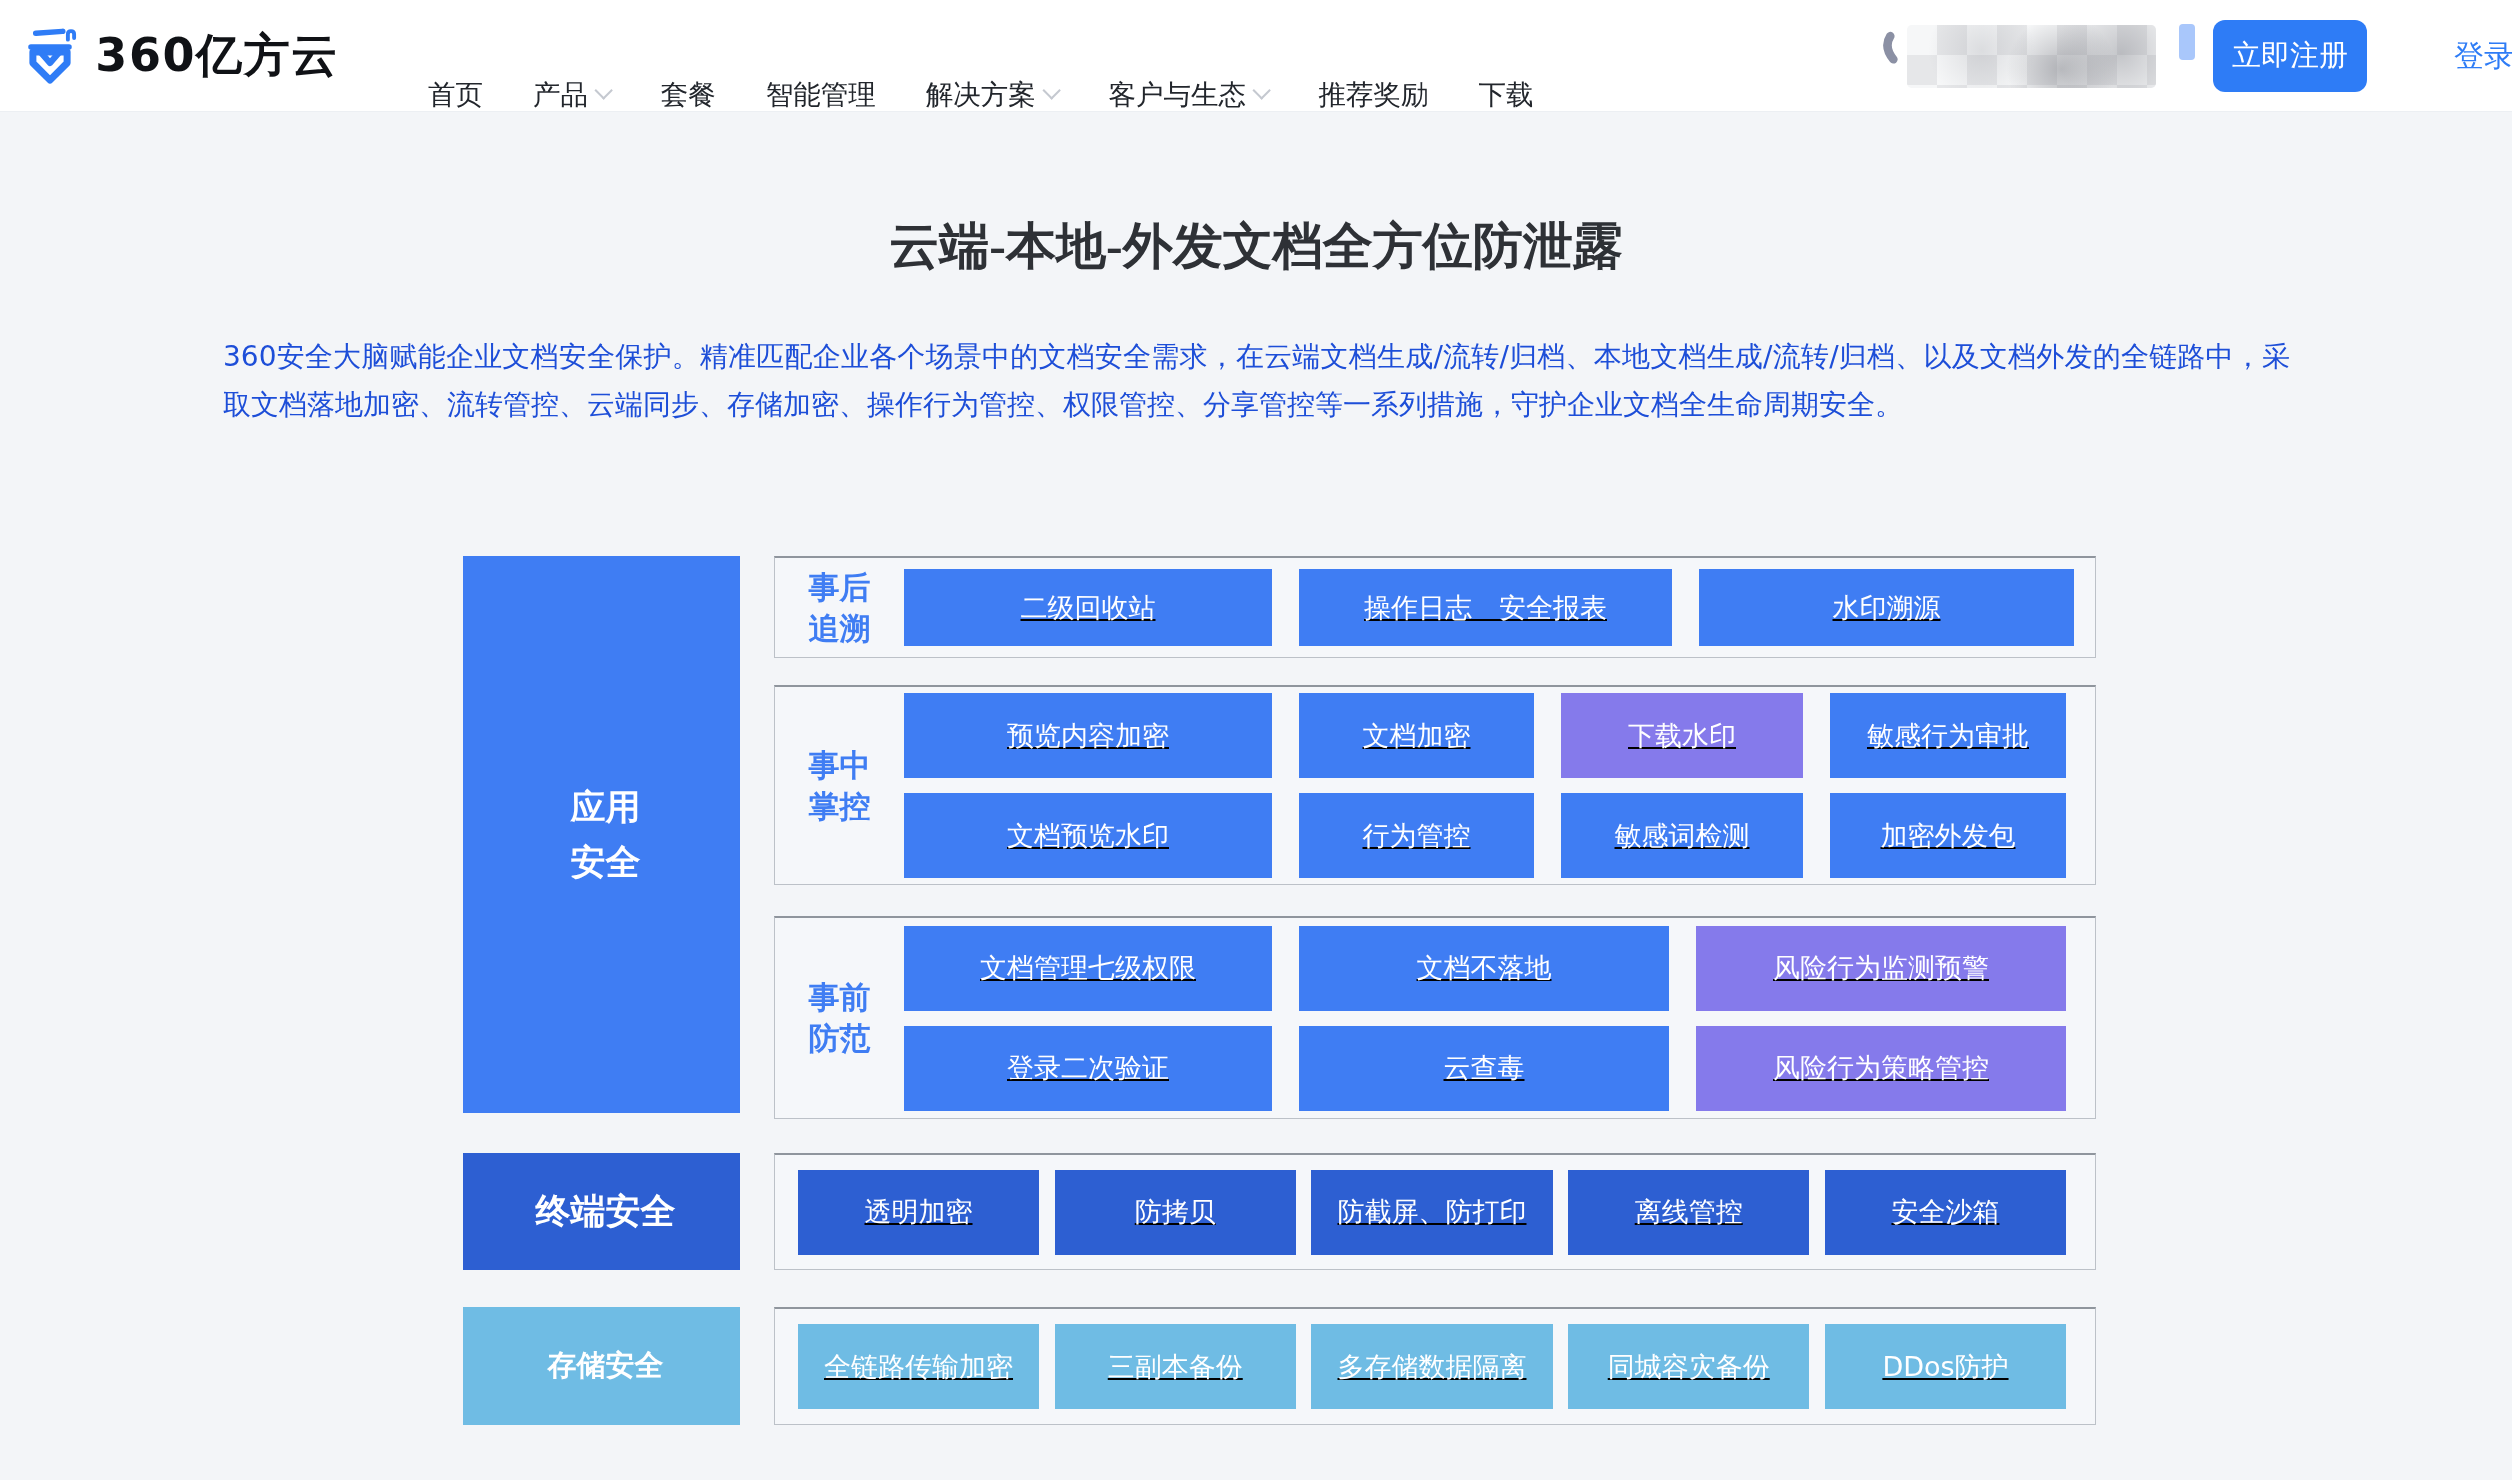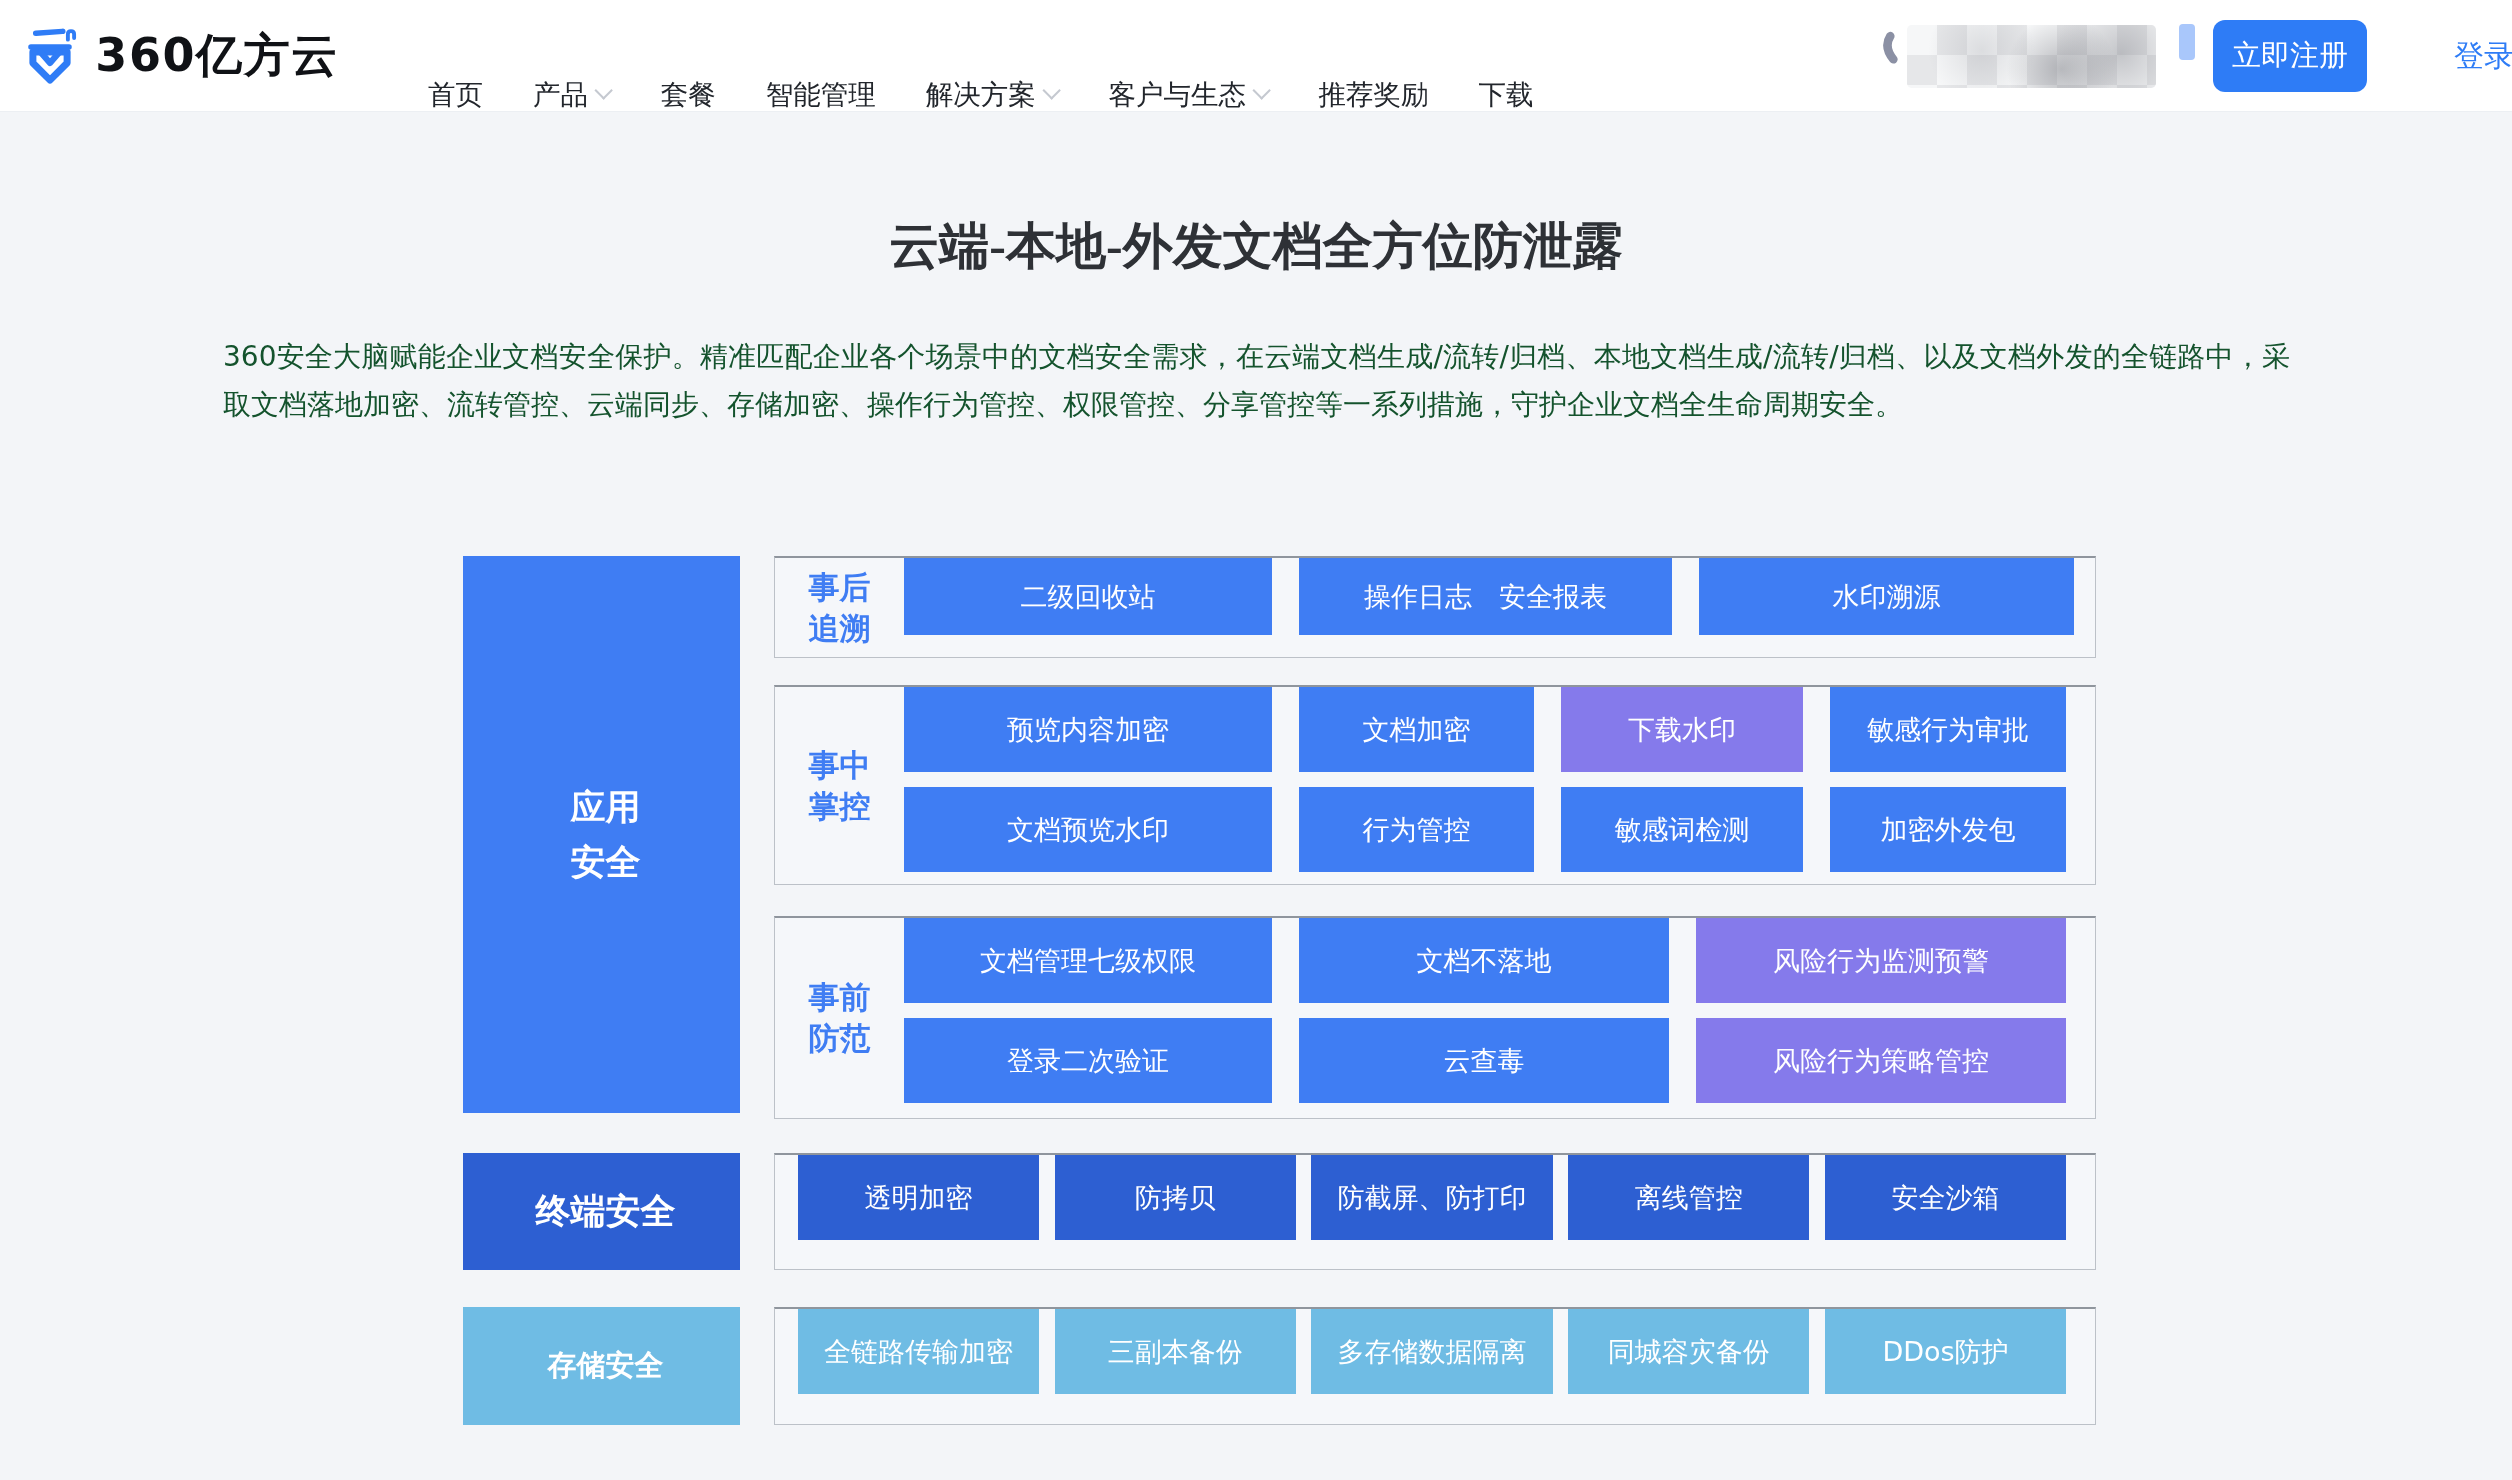--- a/index.html
+++ b/index.html
@@ -25,41 +25,41 @@
   .frag { position:absolute; left:2179px; top:23.5px; width:15.7px; height:36px; background:#a9c7fb; border-radius:3.9px; }
   .register-btn { position:absolute; left:2213px; top:20.4px; width:154px; height:72px; border:none; border-radius:12px;
     background:var(--accent); color:#fff; font-size:29px; font-family:inherit; cursor:pointer; }
   .login-link { position:absolute; left:2454px; top:0; height:112px; display:flex; align-items:center;
     font-size:30px; color:var(--accent); white-space:nowrap; cursor:pointer; text-decoration:none; }
 
   
   .hero-title { position:absolute; top:213px; left:0; width:2512px; text-align:center;
     font-size:50px; font-weight:800; color:#2e3136;font-family:Liberation Serif, serif; }
   .hero-desc { position:absolute; top:333px; left:223px; width:2067px;
-    font-size:28px; line-height:48px; color:#14532d; text-align:justify; }
+    font-size:28px; line-height:48px; color:#1d4ed8; text-align:justify; }
 
   
   .diagram { position:absolute; left:463px; top:556px; width:1633px; height:871px; }
   .lblock { position:absolute; left:0; width:277px; display:flex; align-items:center; justify-content:center;
     color:#fff; font-weight:700; text-align:center; white-space:pre-line;padding-left:8px; }
   .lb1 { top:0; height:557px; background:var(--blue); font-size:35px; line-height:55px; }
   .lb2 { top:597px; height:117px; background:var(--dark); font-size:35px; }
   .lb3 { top:751px; height:118px; background:var(--light); font-size:29px; }
 
   .group { position:absolute; left:311px; width:1322px; background:#f5f7fa;
     border:1.6px solid #bcc1c8; border-top:2.4px solid #8f959d; display:flex; }
   .g1 { top:0;    height:102px; }
   .g2 { top:129px; height:200px; }
   .g3 { top:360px; height:203px; }
   .g4 { top:597px; height:117px; }
   .g5 { top:751px; height:118px; }
 
   .glabel { width:129px; flex:none; display:flex; align-items:center; justify-content:center;
     color:var(--blue); font-weight:700; font-size:31px; line-height:41px; white-space:pre-line; text-align:center; }
-  .gbody { flex:1; display:flex; flex-direction:column; gap:15px; padding-right:29px; }
+  .gbody { flex:1; display:flex; flex-direction:column; justify-content:center; gap:15px; padding-right:29px;text-decoration:underline; }
   .g1 .gbody { padding-right:21px; }
   .g4 .gbody, .g5 .gbody { padding-left:23px; }
 
   .grow { display:grid; gap:27px; }
   .g1 .grow { grid-template-columns:368px 373px 1fr; }
   .g2 .grow { grid-template-columns:368px 235px 242px 1fr; }
   .g3 .grow { grid-template-columns:368px 370px 1fr; }
   .g4 .grow, .g5 .grow { grid-template-columns:repeat(5,1fr); gap:15.7px; }
 
   .dbtn { height:85px; display:flex; align-items:center; justify-content:center;

